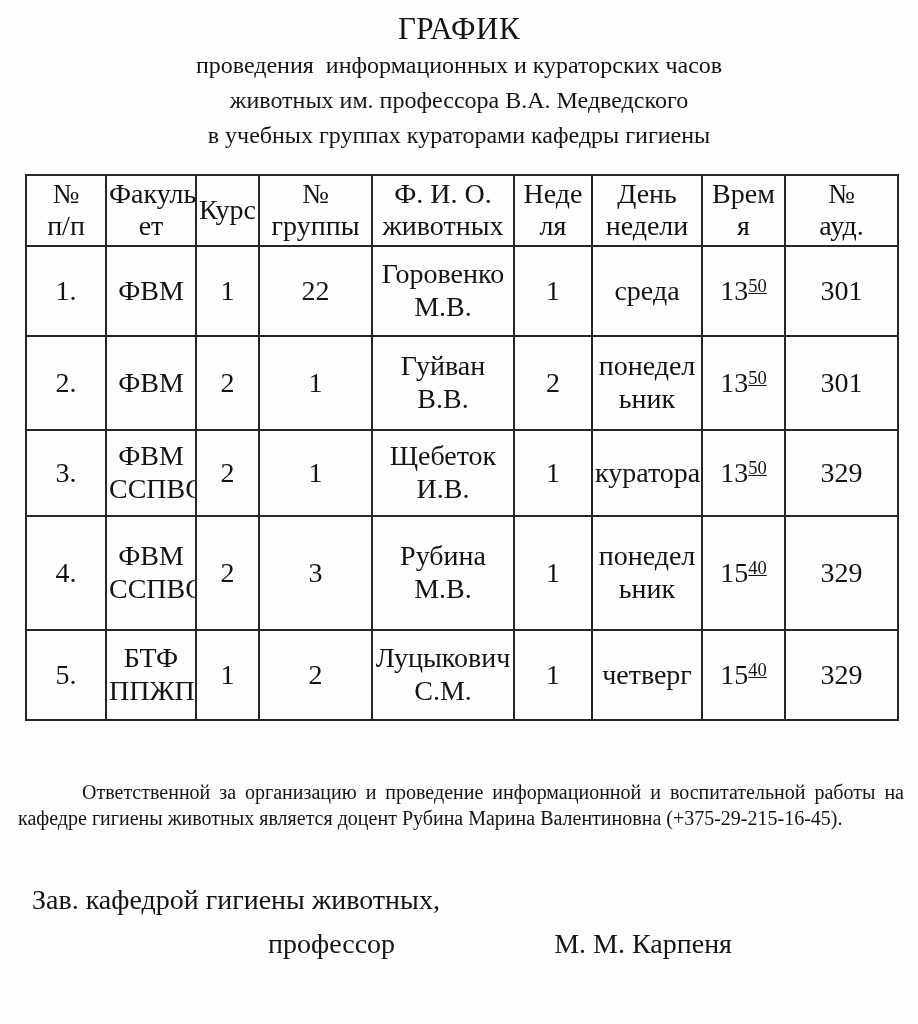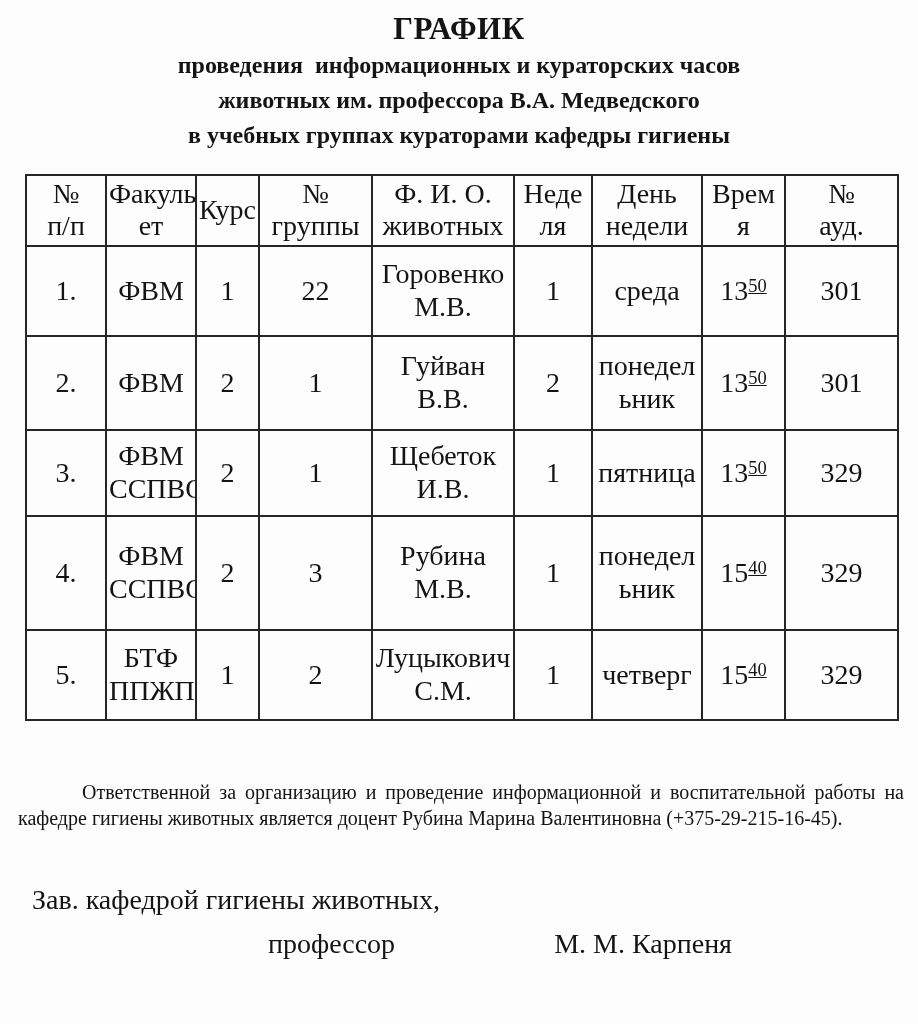--- a/index.html
+++ b/index.html
@@ -8,21 +8,21 @@
     width: 918px;
     height: 1024px;
     font-family: "Liberation Serif", serif;
     color: #141414;
     background: #fdfdfd;
     overflow: hidden;
   }
   .page { padding-top: 10px; }
 
   
-  .title-block { text-align: center; font-weight: bold; }
+  .title-block { text-align: center; font-weight: normal; }
   .title-main {
     font-size: 31px;
     line-height: 38px;
     letter-spacing: 0.5px;
   }
   .title-sub {
     font-size: 24px;
     line-height: 35px;
     white-space: pre-wrap;
   }
@@ -147,21 +147,21 @@
       </tr>
       <tr>
         <td>3.</td>
         <td>ФВМ
 ССПВО</td>
         <td>2</td>
         <td>1</td>
         <td>Щебеток
 И.В.</td>
         <td>1</td>
-        <td>пятница</td>
+        <td>куратора</td>
         <td><span>13</span><span class="time-sup">50</span></td>
         <td>329</td>
       </tr>
       <tr>
         <td>4.</td>
         <td>ФВМ
 ССПВО</td>
         <td>2</td>
         <td>3</td>
         <td>Рубина

